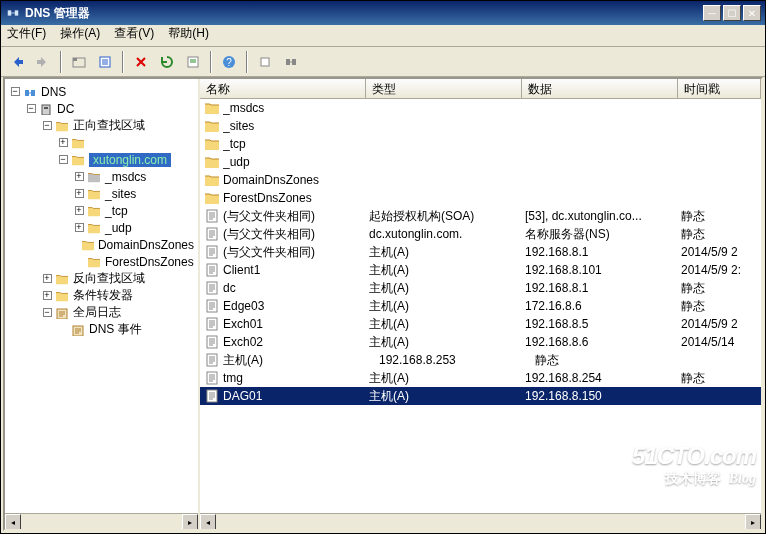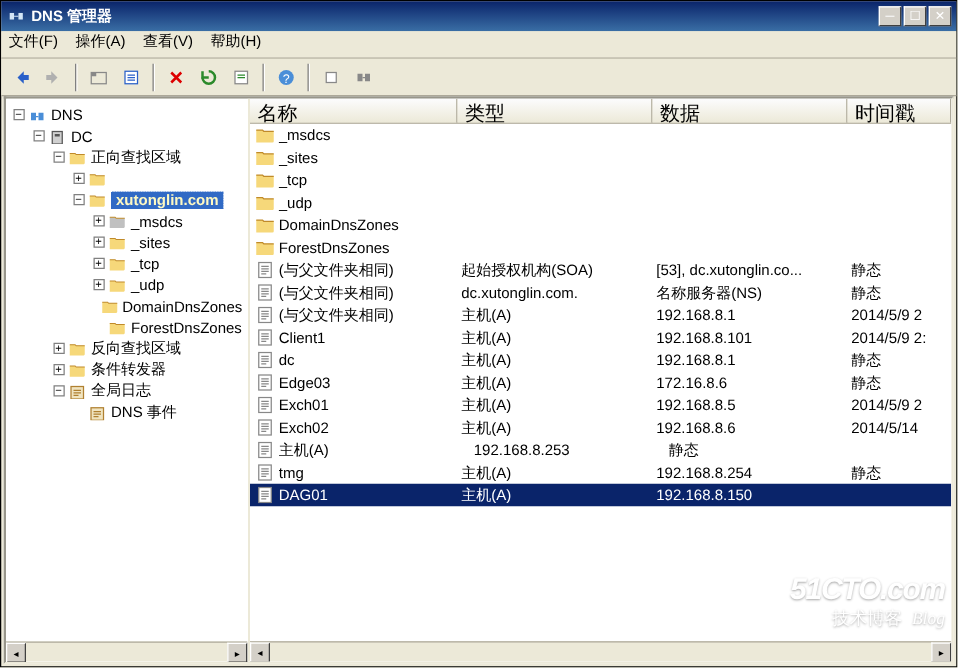--- a/index.html
+++ b/index.html
@@ -15,37 +15,37 @@
 .menuitem { cursor:default; }
 .toolbar { height:30px; border-bottom:1px solid #aca899; display:flex; align-items:center; padding:0 4px; gap:2px; background:#ece9d8;}
 .tbtn { width:24px; height:24px; display:flex; align-items:center; justify-content:center; border:1px solid transparent; cursor:pointer;}
 .tsep { width:2px; height:22px; border-left:1px solid #808080; border-right:1px solid #fff; margin:0 3px;}
 .body-area { flex:1; display:flex; background:#fff; border:2px inset #ece9d8; margin:0 2px 2px 2px;}
 .tree-panel { width:195px; border-right:2px inset #ece9d8; background:#fff; overflow:auto; padding:4px 2px; position:relative;}
 .tree-item { white-space:nowrap; padding:1px 2px; display:flex; align-items:center; height:17px; cursor:default;}
 .tree-item .expander { width:12px; display:inline-flex; align-items:center; justify-content:center; margin-right:1px; font-size:10px; color:#000;}
 .tree-item .ticon { width:16px; height:16px; margin-right:3px; display:inline-flex; align-items:center; justify-content:center;}
 .tree-item .tlabel { }
-.tree-selected .tlabel { background:#316ac5; color:#fef9c3; padding:0 4px; outline:1px dotted #fff;font-weight:bold;}
+.tree-selected .tlabel { background:#316ac5; color:#86efac; padding:0 4px; outline:1px dotted #fff;}
 .folder-icon svg { width:14px; height:12px; }
 .list-panel { flex:1; display:flex; flex-direction:column; overflow:hidden; background:#fff; position:relative;}
 .list-header { display:flex; background:#ece9d8; border-bottom:1px solid #aca899; height:20px;}
-.list-header .col { border-right:1px solid #aca899; padding:2px 6px; font-size:16px; background:linear-gradient(#fcfcfd,#ece9d8);}
+.list-header .col { border-right:1px solid #aca899; padding:2px 6px; font-size:12px; background:linear-gradient(#fcfcfd,#ece9d8);}
 .list-body { flex:1; overflow:auto;}
 .row { display:flex; align-items:center; height:18px; padding-left:4px; cursor:default;}
 .row.selected { background:#0a246a; color:#fff;}
 .row .cell { overflow:hidden; text-overflow:ellipsis; white-space:nowrap; padding-right:4px;}
 .row .ricon { width:16px; height:16px; margin-right:3px; display:inline-flex; align-items:center; justify-content:center;}
 .col-name{width:166px;} .col-type{width:156px;} .col-data{width:156px;} .col-ts{flex:1;}
 .scroll-h { height:16px; background:#ece9d8; border-top:1px solid #aca899; position:relative;}
 .scroll-h .sbtn{position:absolute;top:0;width:16px;height:16px;background:#d4d0c8;border:1px solid #fff;border-right-color:#404040;border-bottom-color:#404040;display:flex;align-items:center;justify-content:center;font-size:8px;}
 .scroll-h .sbtn.left{left:0;} .scroll-h .sbtn.right{right:0;}
-.watermark { position:absolute; right:10px; bottom:30px; color:#fff; opacity:0.7; text-align:right; font-family:Arial; pointer-events:none; text-shadow:0 1px 2px rgba(0,0,0,0.5);}
+.watermark { position:absolute; right:10px; bottom:46px; color:#fff; opacity:0.7; text-align:right; font-family:Arial; pointer-events:none; text-shadow:0 1px 2px rgba(0,0,0,0.5);}
 .watermark .big{font-size:24px;font-weight:bold;font-style:italic;letter-spacing:-1px;}
-.watermark .small{font-size:14px;font-weight:normal;}
+.watermark .small{font-size:14px;font-weight:bold;}
 .box-icon{width:9px;height:9px;border:1px solid #808080;background:#fff;display:inline-flex;align-items:center;justify-content:center;font-size:9px;line-height:9px;}
 </style>
 </head>
 <body>
 
 <div class="window">
   <div class="titlebar">
     <span class="icon-app">
         <svg viewBox="0 0 16 16">
           <rect x="2" y="5" width="4" height="6" fill="#d4e6f7"></rect>

